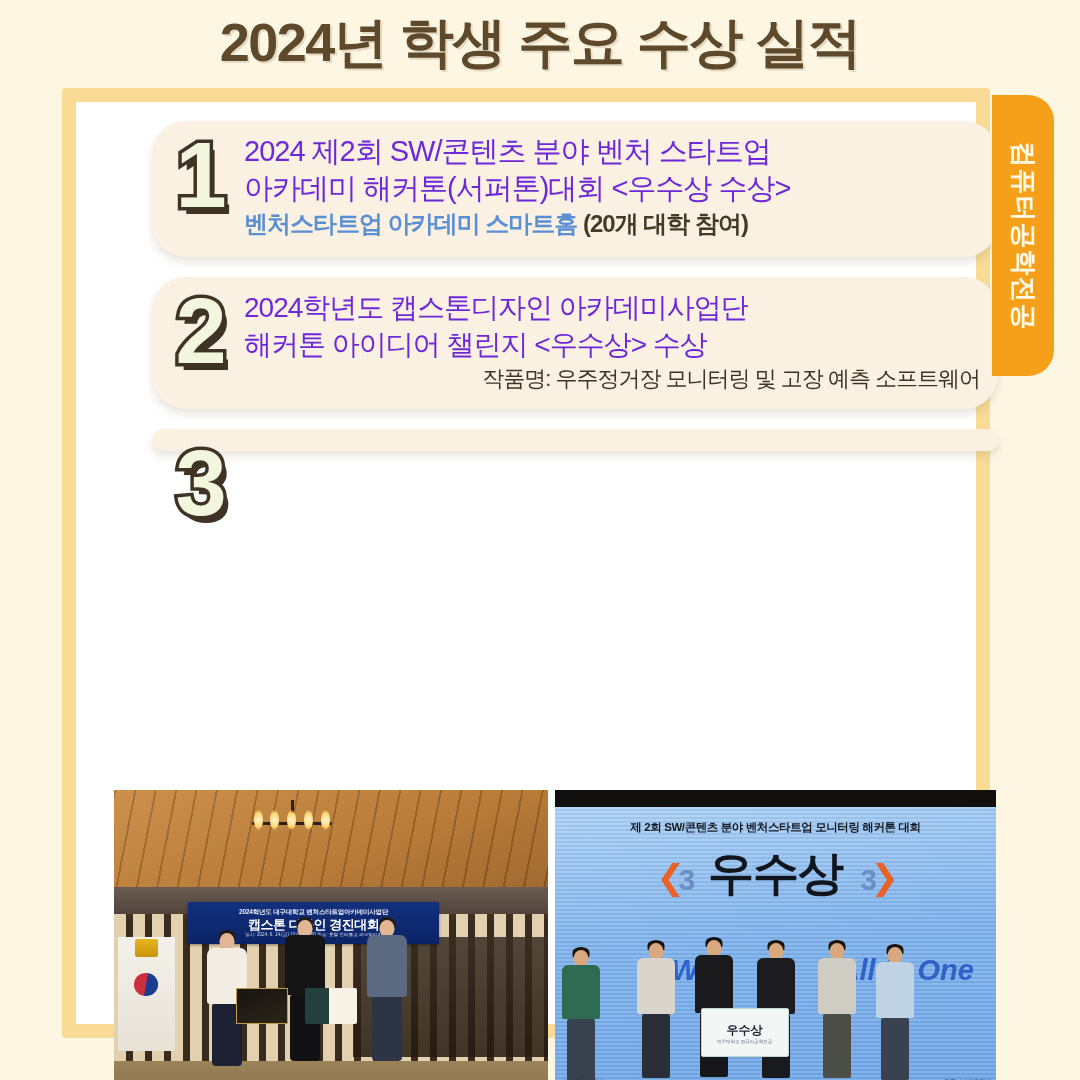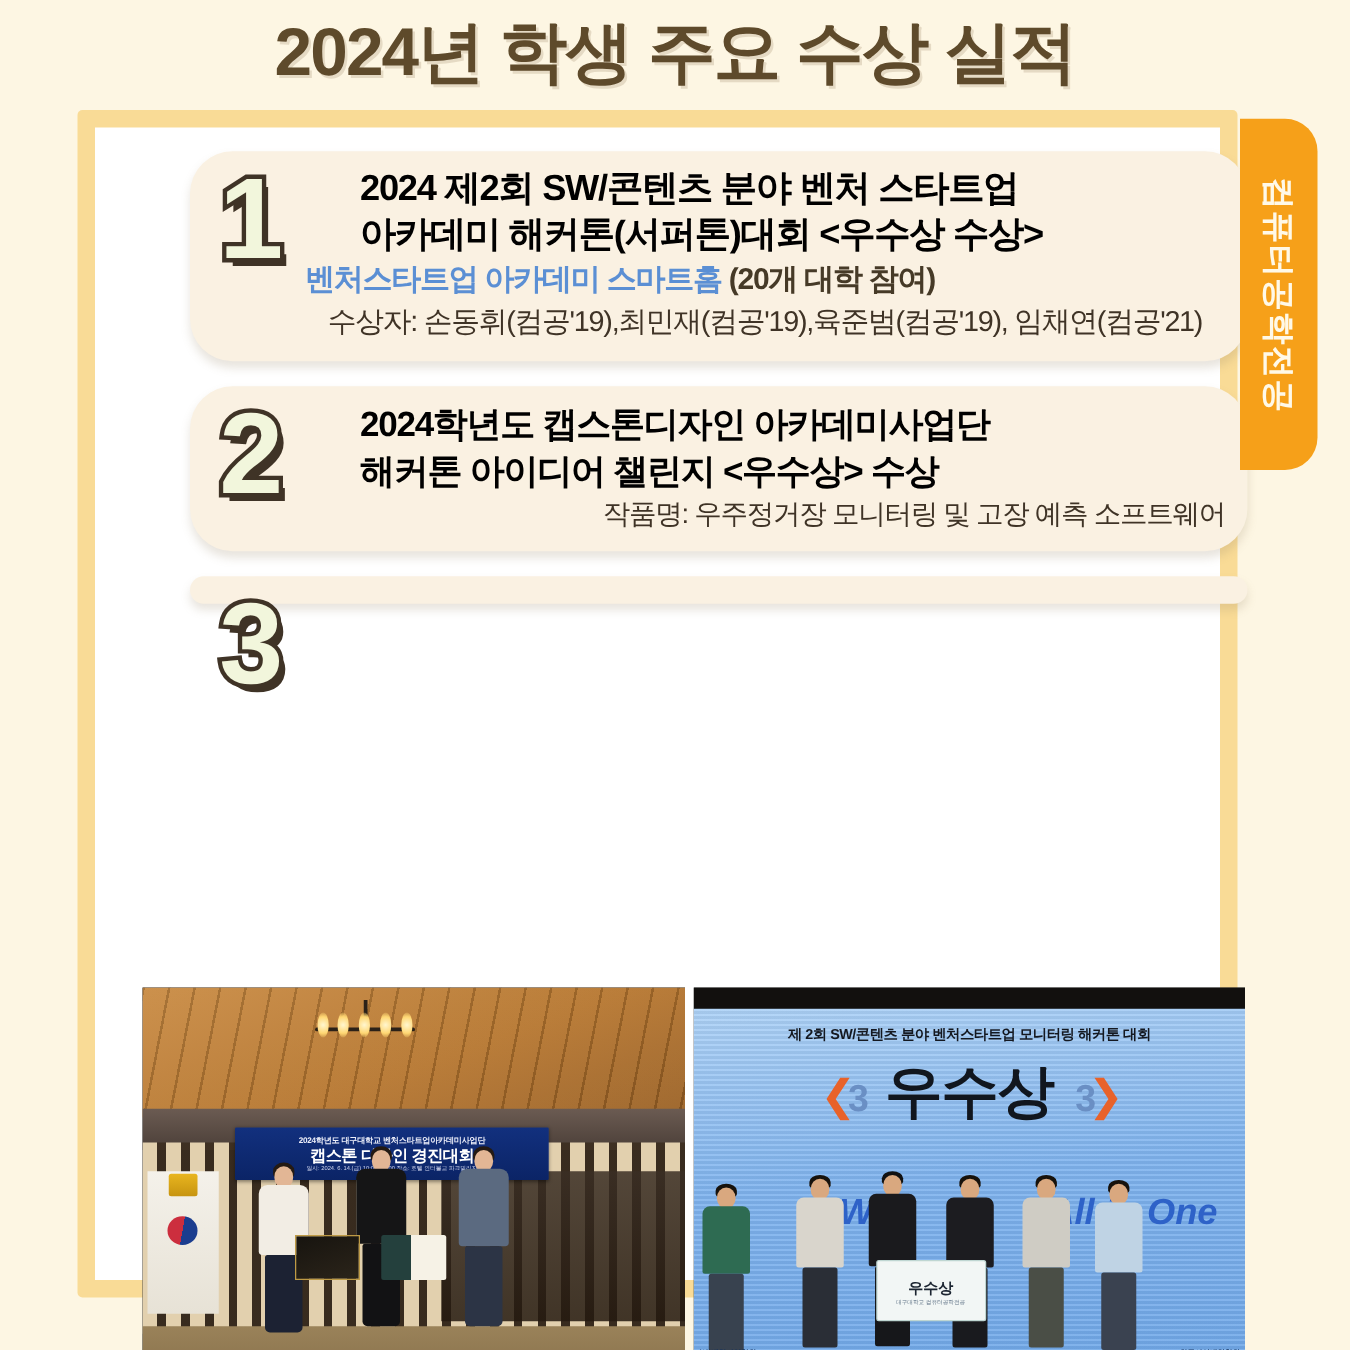--- a/index.html
+++ b/index.html
@@ -111,26 +111,25 @@
     text-align: center;
     color: #F2F6DC;
     -webkit-text-stroke: 7px #3F3326;
     paint-order: stroke fill;
     text-shadow: 5px 7px 0 #3F3326;
   }
   .card-lines { position: relative; }
 
   .ln-head {
     font-size: 29px;
-    font-weight: 700;
-    color: #000000;
+    font-weight: 400;
+    color: #6d28d9;
     line-height: 37px;
     letter-spacing: -1px;
     white-space: nowrap;
-    margin-left: 44px;
   }
   .ln-sub-blue {
     font-size: 24px;
     font-weight: 700;
     line-height: 34px;
     letter-spacing: -1px;
     color: #5B8FD4;
     white-space: nowrap;
   }
   .ln-sub-blue .tail {
@@ -367,21 +366,20 @@
       <div class="cards">
 
         <div class="card card-1">
           <div class="card-num">1</div>
           <div class="card-lines">
             <div class="ln-head">2024 제2회 SW/콘텐츠 분야 벤처 스타트업</div>
             <div class="ln-head">아카데미 해커톤(서퍼톤)대회 &lt;우수상 수상&gt;</div>
             <div class="ln-sub-blue">
               <span>벤처스타트업 아카데미 스마트홈</span><span class="tail"> (20개 대학 참여)</span>
             </div>
-            <div class="ln-body center">수상자: 손동휘(컴공'19),최민재(컴공'19),육준범(컴공'19), 임채연(컴공'21)</div>
           </div>
         </div>
 
         <div class="card card-2">
           <div class="card-num">2</div>
           <div class="card-lines">
             <div class="ln-head">2024학년도 캡스톤디자인 아카데미사업단</div>
             <div class="ln-head">해커톤 아이디어 챌린지 &lt;우수상&gt; 수상</div>
             <div class="ln-body">작품명: 우주정거장 모니터링 및 고장 예측 소프트웨어</div>
           </div>

